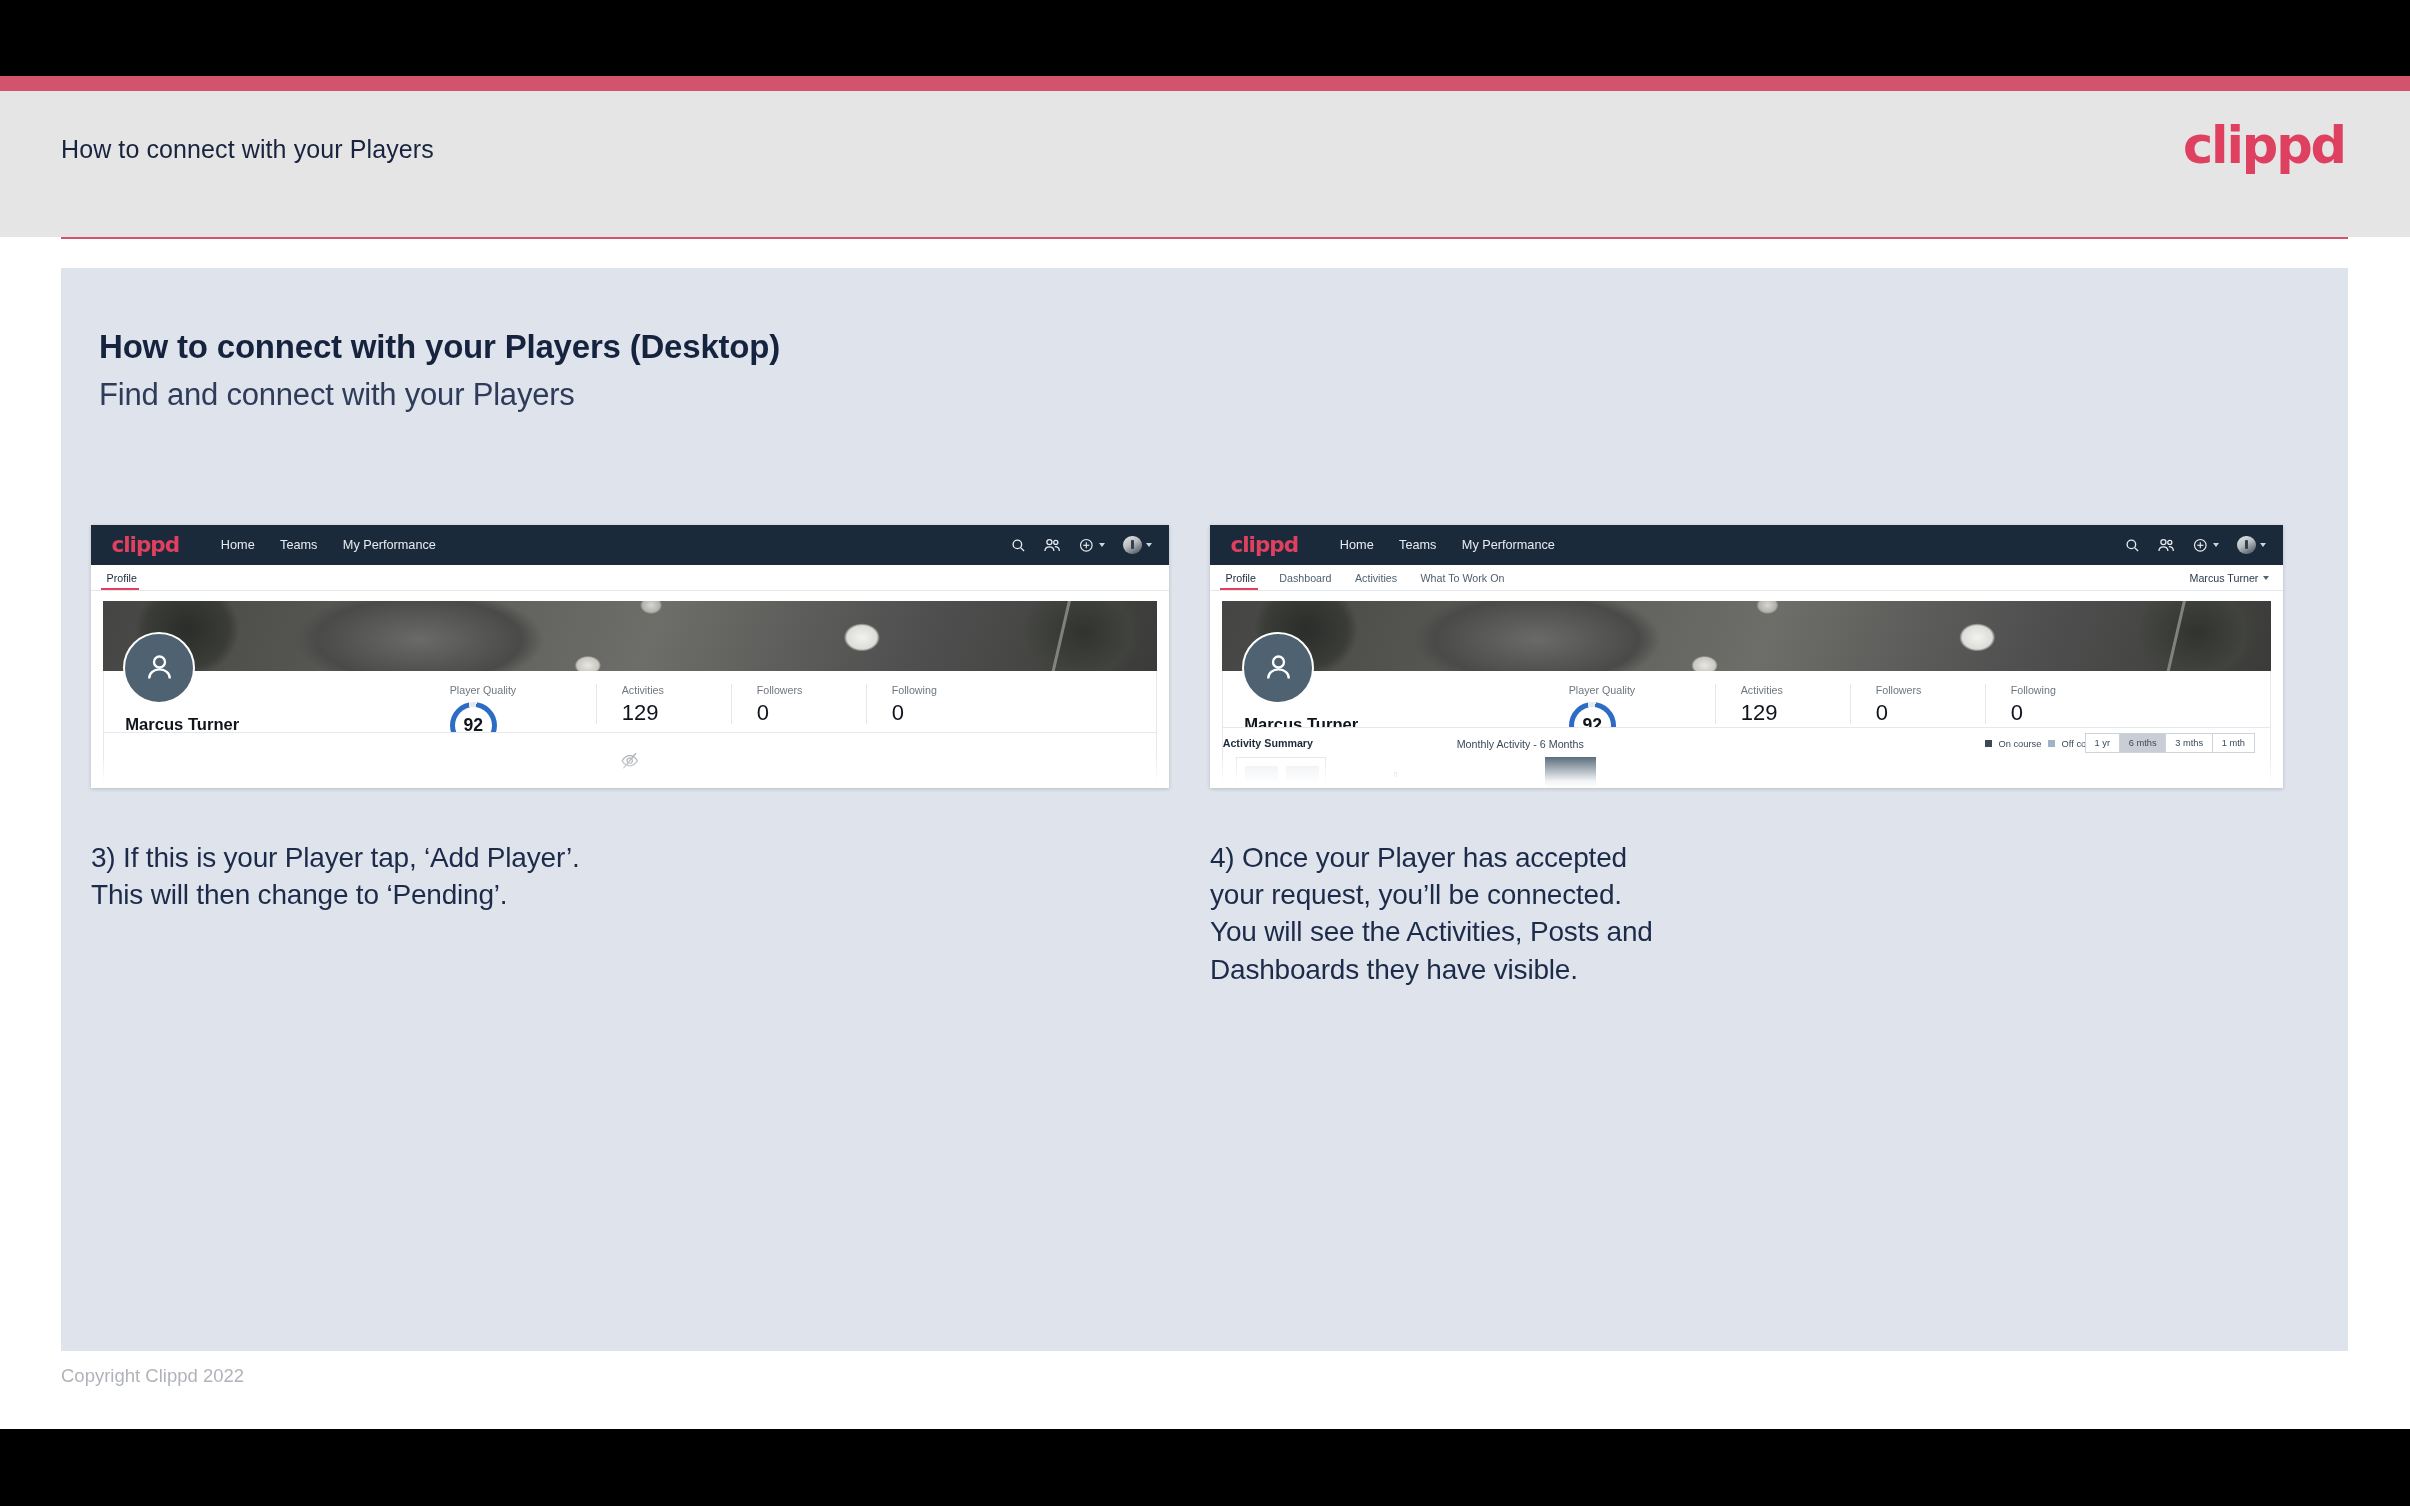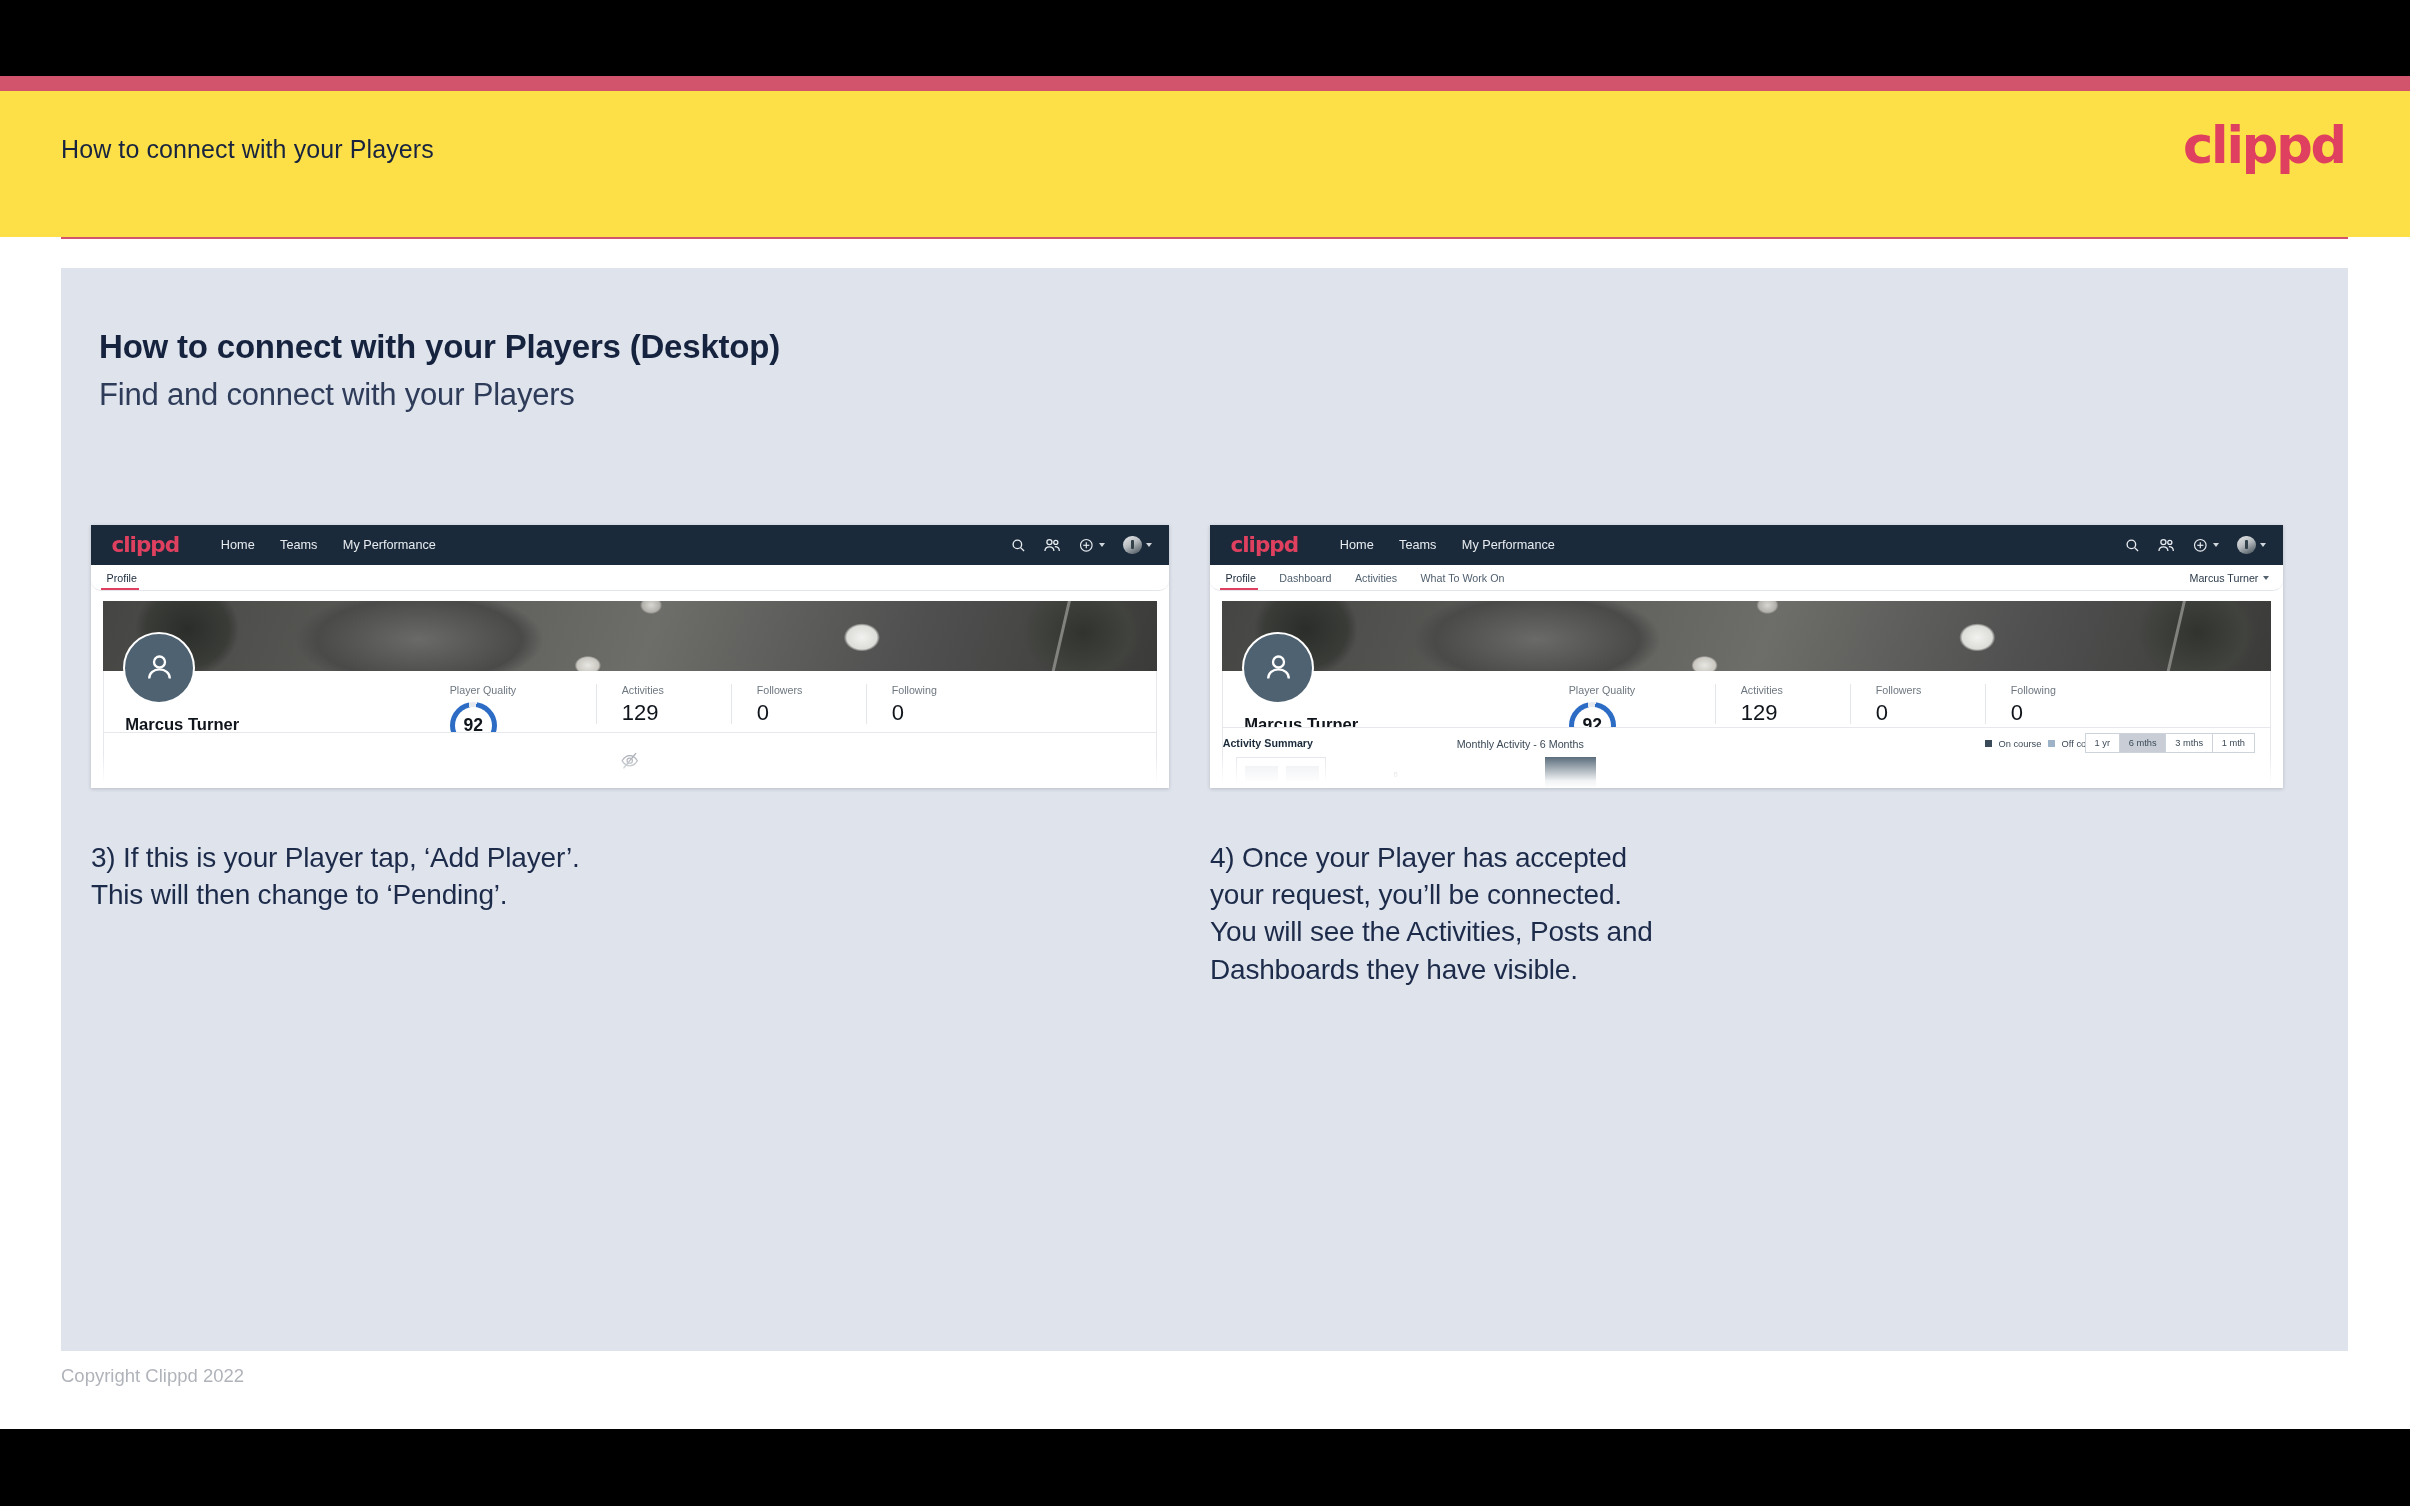--- a/index.html
+++ b/index.html
@@ -11,21 +11,21 @@
     overflow: hidden;
   }
   .slide { position: relative; width: 2411px; height: 1507px; background: #fff; }
 
   
   .bar-top-black { position:absolute; left:0; top:0; width:100%; height:76px; background:#000; }
   .bar-top-pink  { position:absolute; left:0; top:76px; width:100%; height:14.6px; background:#d2546c; }
   .bar-bottom-black { position:absolute; left:0; top:1429px; width:100%; height:78px; background:#000; }
 
   
-  .slide-header { position:absolute; left:0; top:91px; width:100%; height:146px; background:#fde047; }
+  .slide-header { position:absolute; left:0; top:91px; width:100%; height:146px; background:#e5e5e5; }
   .header-title {
     position:absolute; left:61px; top:44px;
     font-size:25px; color:#18243f; letter-spacing:0.1px;
   }
   .brand-logo {
     position:absolute; right:66px; top:29px;
     font-size:51px; font-weight:700; color:#e0405f;
     letter-spacing:-2.1px; line-height:1;
     font-family:"DejaVu Sans", sans-serif;
   }
@@ -87,21 +87,21 @@
     background:#33414b;
   }
   .caret {
     width:0;height:0;border-left:3.9px solid transparent;border-right:3.9px solid transparent;
     border-top:4.9px solid #cfd6dc;
   }
 
   
   .tabstrip {
     position:relative; width:100%; height:26px; background:#fff;
-    border-bottom:1px solid #e3e6ea; display:flex; align-items:center;border-radius:10px;
+    border-bottom:1px solid #e3e6ea; display:flex; align-items:center;
   }
   .tab {
     font-size:10.7px; color:#50606f; padding:0 11.7px; height:100%;
     display:flex; align-items:center; white-space:nowrap;
   }
   .tab:first-child { padding-left:15.6px; }
   .tab.active { color:#1b2a3a; position:relative; }
   .tab.active::after {
     content:""; position:absolute; left:9.8px; right:9.8px; bottom:0;
     height:2.4px; background:#e0405f;

